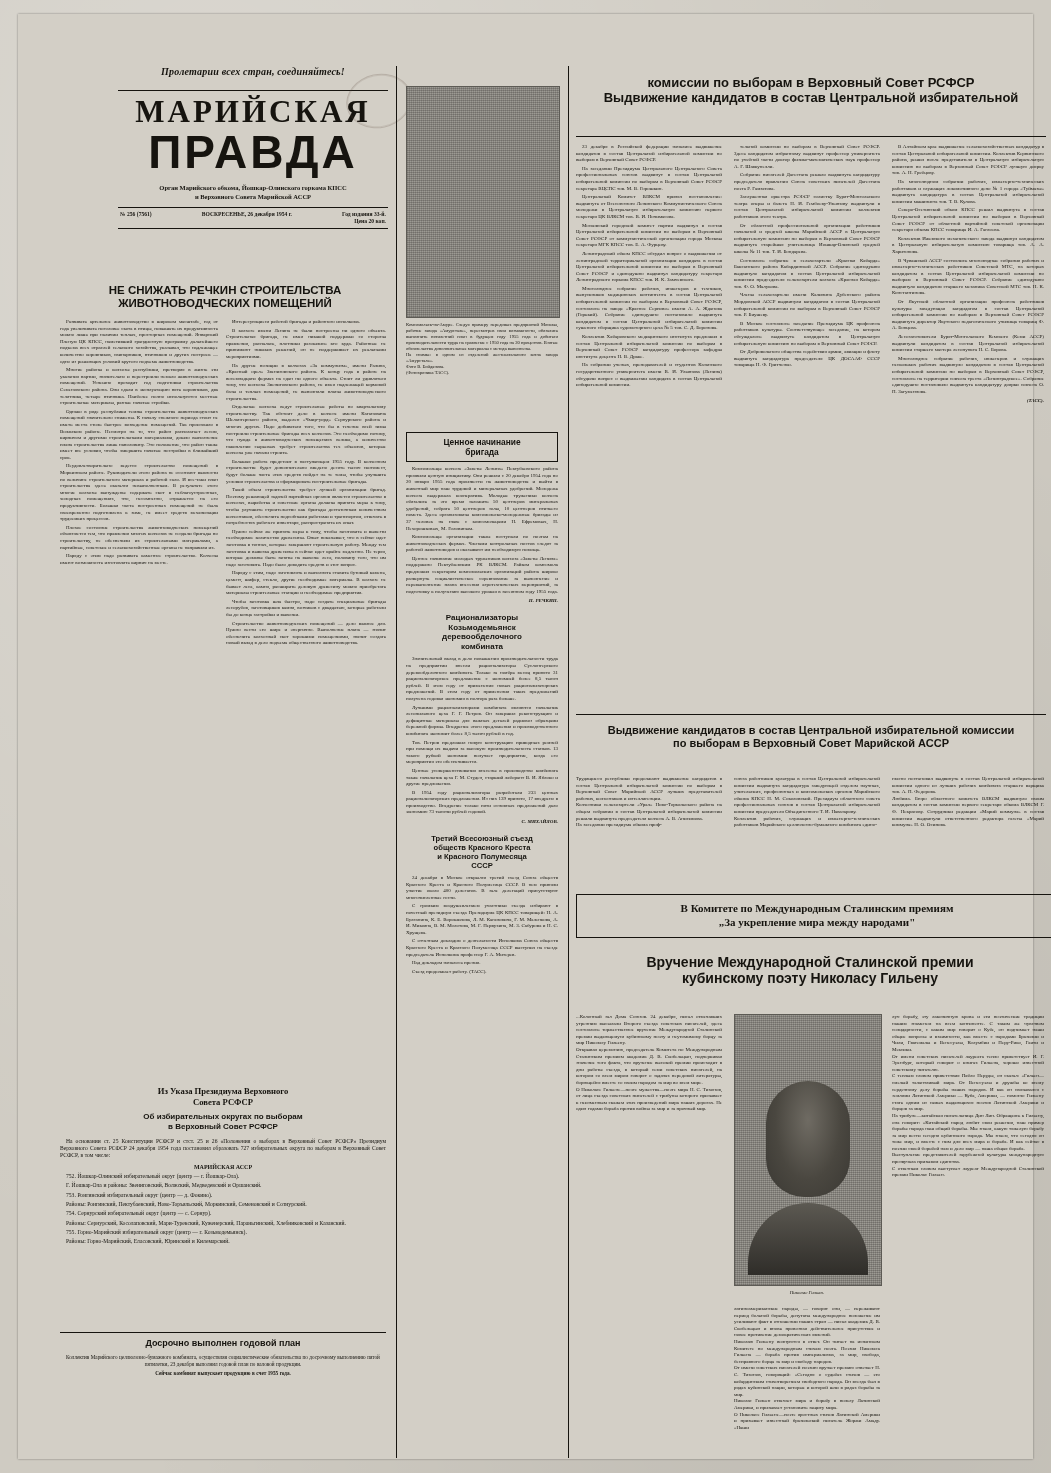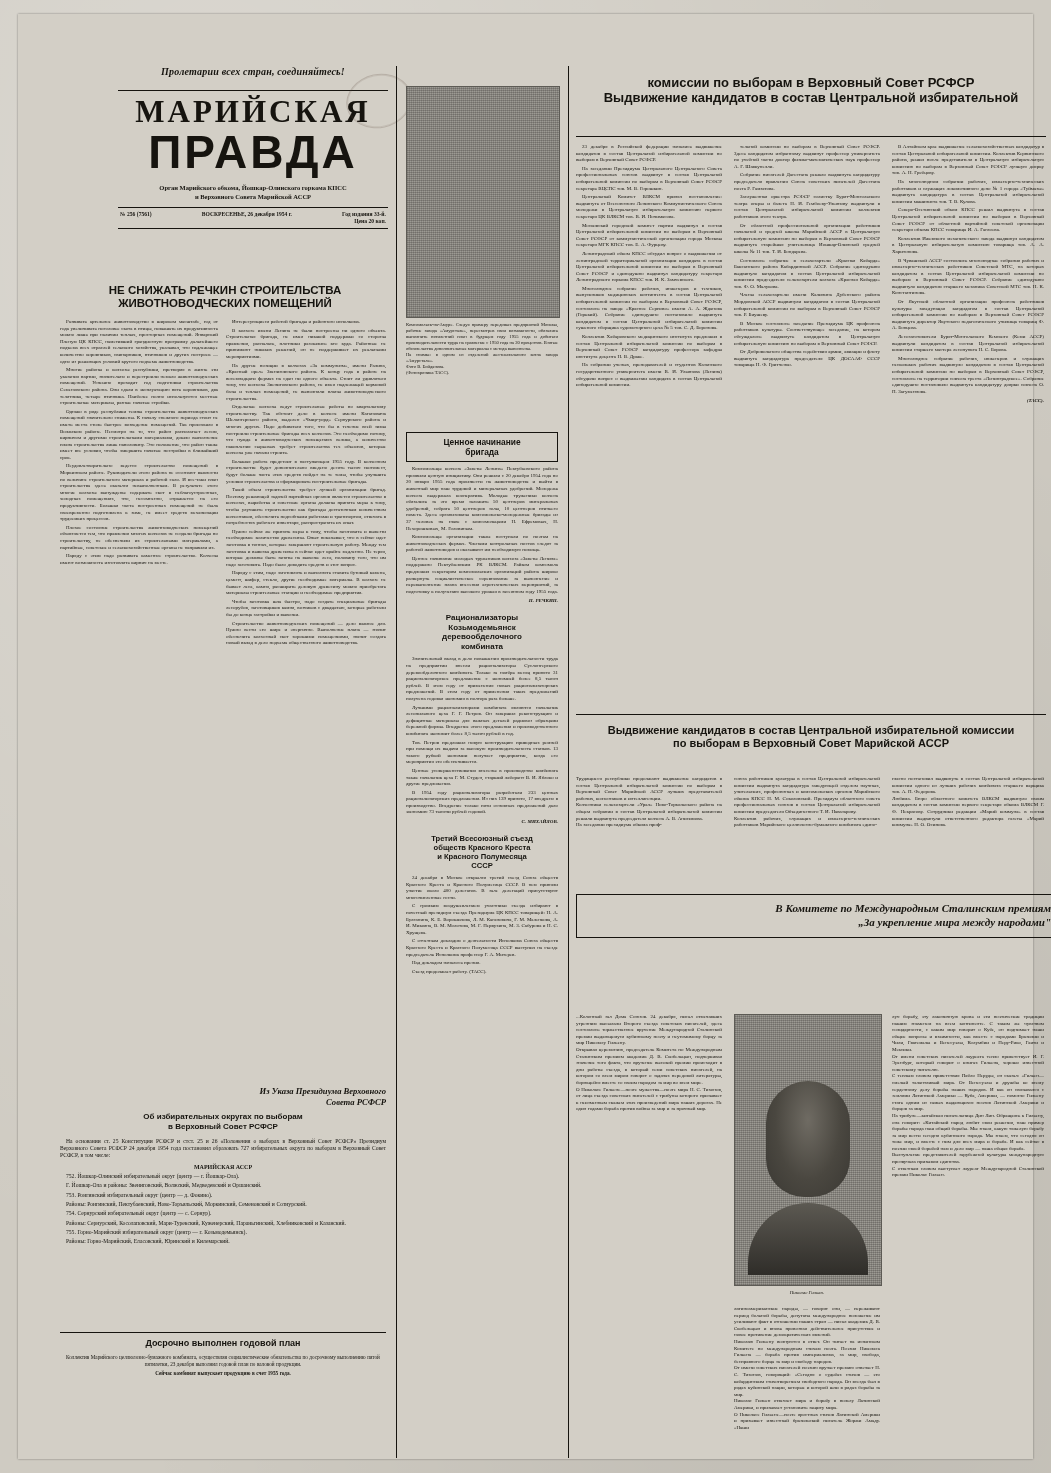--- a/index.html
+++ b/index.html
@@ -53,21 +53,21 @@
     background-image:
       repeating-linear-gradient(0deg, rgba(0,0,0,.12) 0 1px, rgba(255,255,255,.07) 1px 2px),
       repeating-linear-gradient(90deg, rgba(0,0,0,.10) 0 1px, rgba(255,255,255,.05) 1px 2px);
     border:1px solid #5d5b55;
   }
   .cap{font-size:4.6px;text-align:justify;line-height:1.3;}
 
   
   .h-main{font-family:"Liberation Sans",sans-serif;font-weight:bold;text-align:center;line-height:1.15;}
   .h-sec{font-family:"Liberation Sans",sans-serif;font-weight:bold;text-align:center;line-height:1.2;}
-  .h-ital{font-family:"Liberation Serif",serif;font-style:italic;font-weight:bold;text-align:right;line-height:1.25;}
+  .h-ital{font-family:"Liberation Serif",serif;font-weight:bold;text-align:center;line-height:1.25;}
   .sig{font-size:5px;text-align:right;font-weight:bold;font-style:italic;margin-top:3px;}
   .boxed{border:1px solid #16140f;}
   .thin-sep{height:1px;background:#16140f;}
   .stamp{
     position:absolute;left:228px;top:8px;width:64px;height:52px;
     border:1.5px solid rgba(90,70,60,.45);border-radius:50%;
     transform:rotate(-12deg);opacity:.5;
     box-shadow:inset 0 0 0 1px rgba(90,70,60,.25);
   }
 </style>
@@ -264,20 +264,24 @@
     <div class="col-text" style="position:absolute;left:716px;top:762px;width:146px;white-space:pre-line;">союза работников культуры в состав Центральной избирательной комиссии выдвинута кандидатура заведующей отделом научных, учительских, профсоюзных и комсомольских органов Марийского обкома КПСС Н. М. Соколовский. Президиум областного совета профессиональных союзов в состав Центральной избирательной комиссии председателя Объединенного Т. И. Навазарову.
 Коллектив рабочих, служащих и инженерно-технических работников Марийского целлюлозно-бумажного комбината едино-</div>
     <div class="col-text" style="position:absolute;left:874px;top:762px;width:152px;white-space:pre-line;">гласно постановил выдвинуть в состав Центральной избирательной комиссии одного из лучших рабочих комбината старшего варщика тов. А. П. Федорова.
 Любима. Бюро областного комитета ВЛКСМ выдвинуло своим кандидатом в состав комиссии первого секретаря обкома ВЛКСМ Г. Ф. Некрасову. Сотрудники редакции «Марий коммуна» в состав комиссии выдвинули ответственного редактора газеты «Марий коммуна» Н. О. Осипова.</div>
 
     <div class="boxed" style="position:absolute;left:558px;top:880px;width:468px;padding:7px 6px;text-align:center;">
       <div class="h-ital" style="font-size:11px;">В Комитете по Международным Сталинским премиям</div>
       <div class="h-ital" style="font-size:11px;">„За укрепление мира между народами"</div>
     </div>
 
+    <div class="h-main" style="position:absolute;left:558px;top:940px;width:468px;font-size:14px;">
+      <div>Вручение Международной Сталинской премии</div>
+      <div>кубинскому поэту Николасу Гильену</div>
+    </div>
 
     <div class="photo" style="left:716px;top:1000px;width:146px;height:270px;">
       <div style="position:absolute;left:50%;top:46%;width:84px;height:116px;transform:translate(-50%,-50%);
                   border-radius:42px 42px 38px 38px;
                   background:radial-gradient(ellipse at 50% 34%, #6f6b63 0%, #4a4740 55%, #3a3833 100%);"></div>
       <div style="position:absolute;left:50%;bottom:10px;width:120px;height:72px;transform:translateX(-50%);
                   border-radius:60px 60px 0 0;
                   background:linear-gradient(180deg,#5c5952,#2f2d29);"></div>
     </div>
     <div style="position:absolute;left:716px;top:1276px;width:146px;text-align:center;font-size:5px;font-style:italic;">Николас Гильен.</div>

